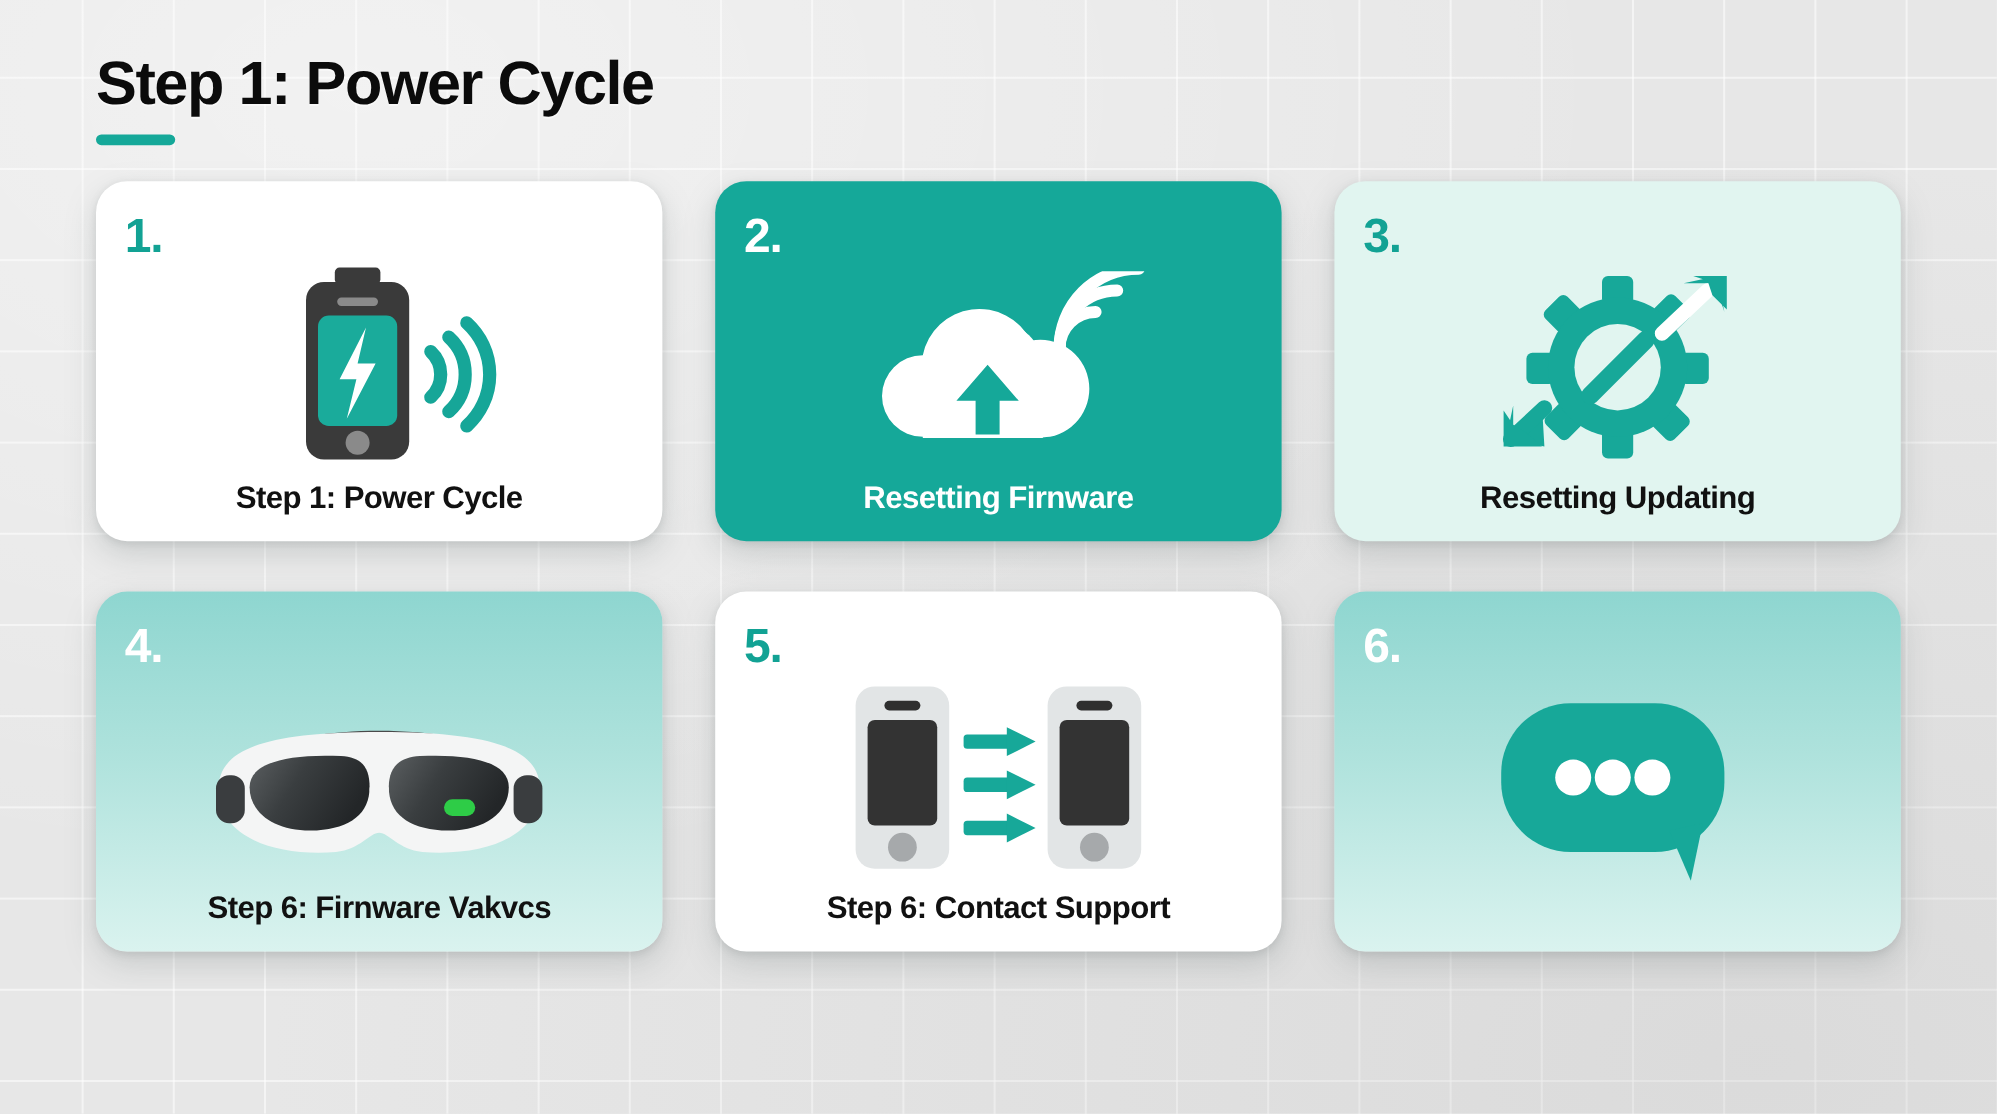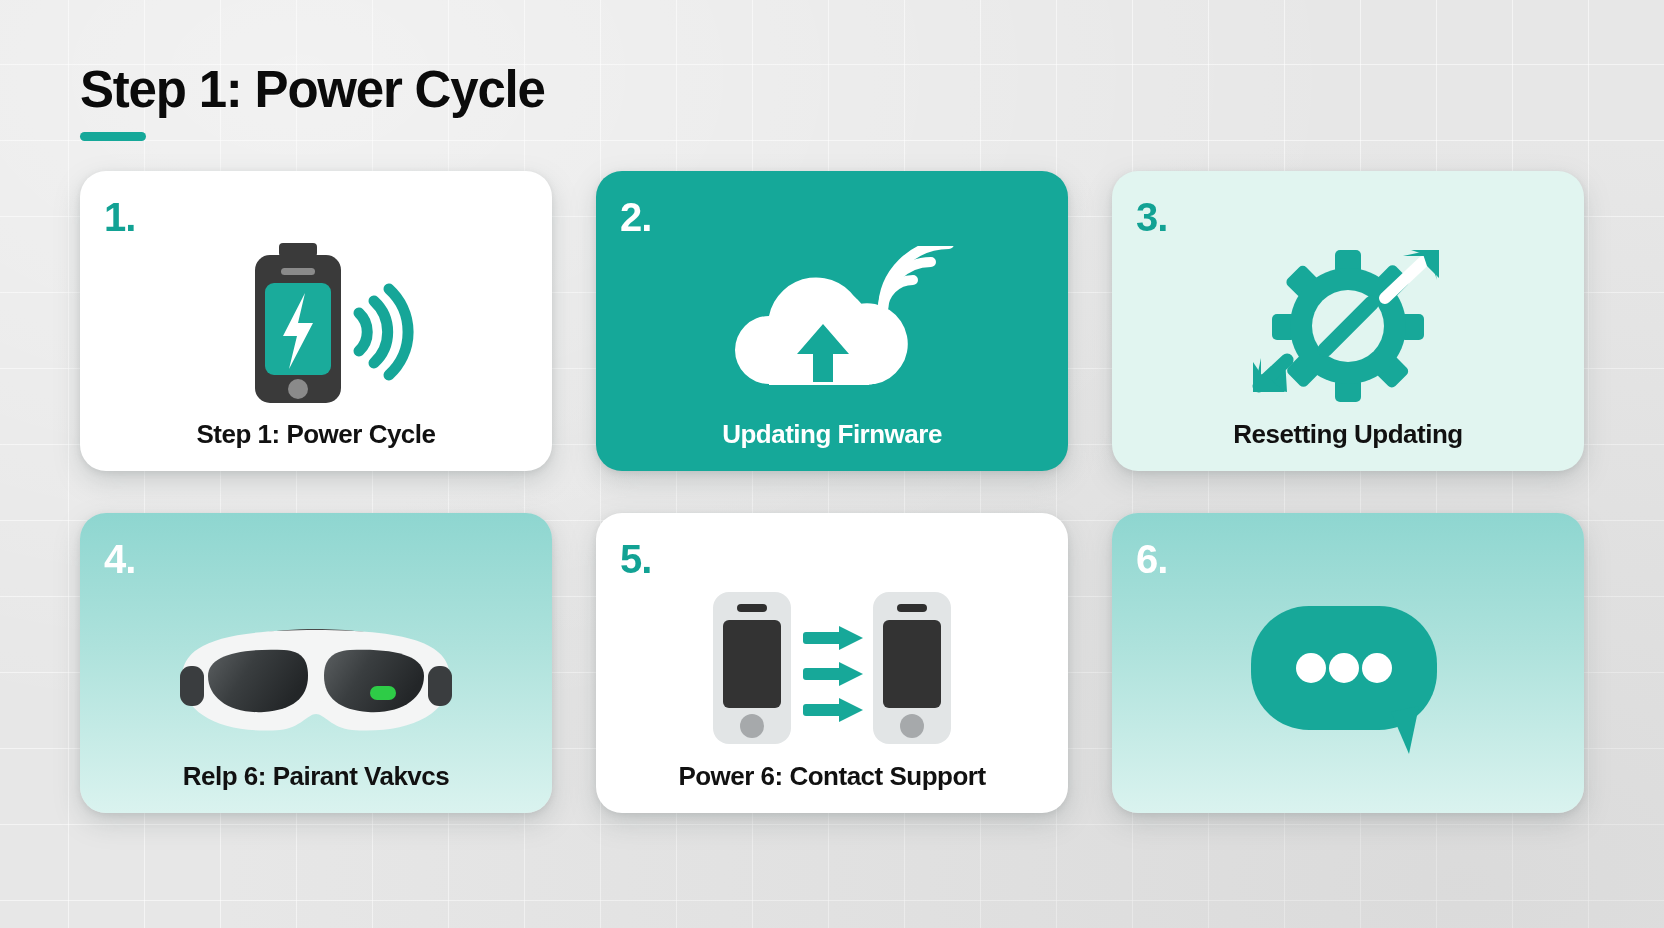--- a/index.html
+++ b/index.html
@@ -31,21 +31,21 @@
       radial-gradient(ellipse at 88% 95%, rgba(190,190,190,0.30), rgba(255,255,255,0) 60%);
     pointer-events: none;
     z-index: 0;
   }
 
   .page {
     position: relative;
     z-index: 1;
     width: 1664px;
     height: 750px;
-    padding: 63px 80px 0 80px;
+    padding: 43px 80px 0 80px;
   }
 
   
   .header { margin-bottom: 30px; }
 
   .page-title {
     font-size: 51px;
     font-weight: bold;
     color: #0b0b0b;
     letter-spacing: -1.2px;
@@ -170,21 +170,21 @@
           <circle cx="158" cy="106" r="33" fill="#ffffff"></circle>
           <rect x="62" y="104" width="100" height="35" fill="#ffffff"></rect>
 
           <path d="M116 78 L90 108 L106 108 L106 136 L126 136 L126 108 L142 108 Z" fill="#15a899"></path>
 
           <path d="M176 64 A30 30 0 0 1 206 34" stroke="#ffffff" stroke-width="10" fill="none" stroke-linecap="round"></path>
           <path d="M176 64 A48 48 0 0 1 224 16" stroke="#ffffff" stroke-width="10" fill="none" stroke-linecap="round"></path>
           <path d="M176 64 A66 66 0 0 1 242 -2" stroke="#ffffff" stroke-width="10" fill="none" stroke-linecap="round"></path>
         </svg>
       </div>
-      <div class="card-caption cap-white">Updating Firnware</div>
+      <div class="card-caption cap-white">Resetting Firnware</div>
     </div>
 
     <div class="card card-mint-pale">
       <div class="card-number num-teal">3.</div>
       <div class="card-figure">
         <svg width="210" height="180" viewBox="0 0 210 180">
           <g fill="#17a899">
 
             <g>
               <rect x="92" y="14" width="26" height="24" rx="5"></rect>
@@ -249,21 +249,21 @@
                    C152 110 136 122 108 124 C74 126 52 110 52 88 Z" fill="url(#lensGrad)"></path>
 
           <path d="M168 88 C168 72 176 63 194 62 C240 60 268 68 268 88
                    C268 110 246 126 212 124 C184 122 168 110 168 88 Z" fill="url(#lensGrad)"></path>
 
           <rect x="214" y="98" width="26" height="14" rx="7" fill="#2ecc47"></rect>
 
           <path d="M152 88 C152 102 156 118 160 124 C164 118 168 102 168 88 Z" fill="#f4f5f5"></path>
         </svg>
       </div>
-      <div class="card-caption cap-dark">Relp 6: Pairant Vakvcs</div>
+      <div class="card-caption cap-dark">Step 6: Firnware Vakvcs</div>
     </div>
 
     <div class="card card-white">
       <div class="card-number num-teal">5.</div>
       <div class="card-figure">
         <svg width="250" height="160" viewBox="0 0 250 160">
 
           <rect x="6" y="4" width="78" height="152" rx="16" fill="#e2e5e6"></rect>
           <rect x="30" y="16" width="30" height="8" rx="4" fill="#2f2f2f"></rect>
           <rect x="16" y="32" width="58" height="88" rx="6" fill="#333333"></rect>
@@ -277,21 +277,21 @@
           <g fill="#17a899">
             <rect x="96" y="44" width="42" height="12" rx="3"></rect>
             <path d="M132 38 L156 50 L132 62 Z"></path>
             <rect x="96" y="80" width="42" height="12" rx="3"></rect>
             <path d="M132 74 L156 86 L132 98 Z"></path>
             <rect x="96" y="116" width="42" height="12" rx="3"></rect>
             <path d="M132 110 L156 122 L132 134 Z"></path>
           </g>
         </svg>
       </div>
-      <div class="card-caption cap-dark">Power 6: Contact Support</div>
+      <div class="card-caption cap-dark">Step 6: Contact Support</div>
     </div>
 
     <div class="card card-teal-grad">
       <div class="card-number num-white">6.</div>
       <div class="card-figure">
         <svg width="210" height="160" viewBox="0 0 210 160">
 
           <rect x="8" y="4" width="186" height="124" rx="58" fill="#17a899"></rect>
 
           <path d="M148 110 L166 152 L176 104 Z" fill="#17a899"></path>

